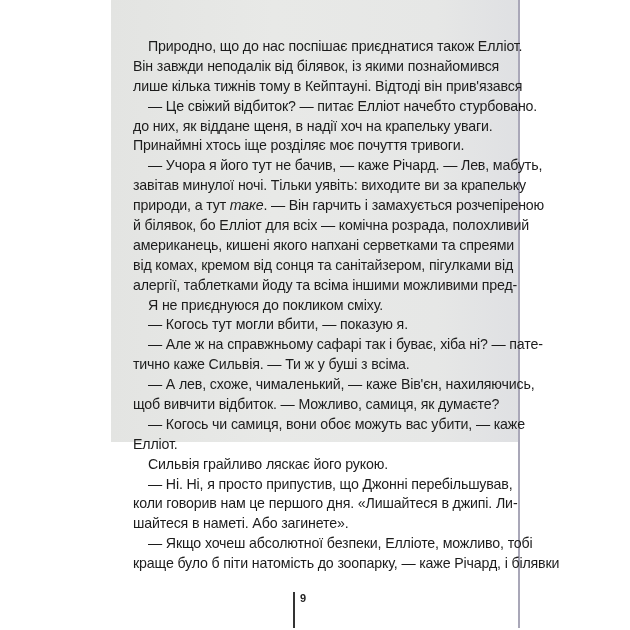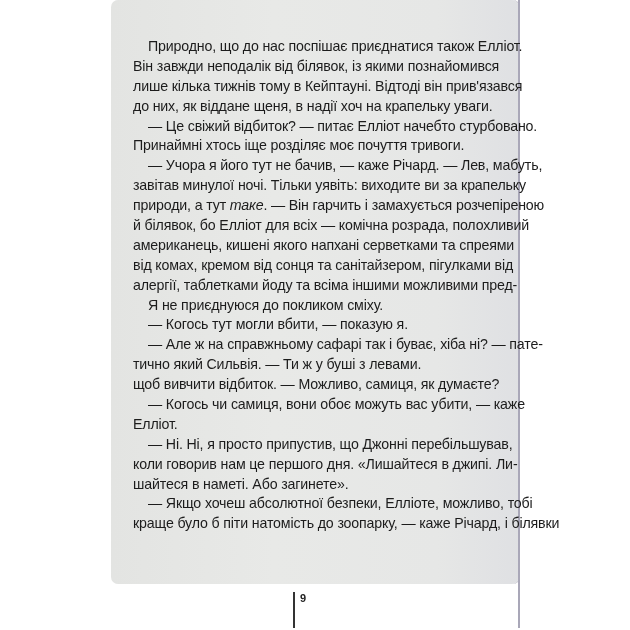--- a/index.html
+++ b/index.html
@@ -4,24 +4,23 @@
 <style>
   html, body {
     margin: 0; padding: 0;
     width: 630px; height: 630px;
     background: #ffffff;
     overflow: hidden;
   }
   .page {
     position: absolute;
     left: 111px; top: 0;
-    width: 408px; height: 584px;
+    width: 408px; height: 442px;
     background: linear-gradient(90deg, #e3e4e2 0%, #e8e9e7 40%, #e6e7e6 80%, #dfe0e3 100%);
     box-shadow: 1px 0 0 #b9b7c4;
-    border-radius: 7px;
   }
   .page-edge {
     position: absolute;
     right: -1px; top: 0;
     width: 2px; height: 628px;
     background: #a9a7b8;
   }
   .text-block {
     position: absolute;
     left: 22px; top: 37px;
@@ -60,37 +59,39 @@
 </style>
 </head>
 <body>
 
 <div class="page">
   <div class="page-edge"></div>
   <div class="text-block" id="text-block">
       <span class="line indent last">Природно, що до нас поспішає приєднатися також Елліот.</span>
       <span class="line">Він завжди неподалік від білявок, із якими познайомився</span>
       <span class="line">лише кілька тижнів тому в Кейптауні. Відтоді він прив'язався</span>
+      <span class="line indent">— Це свіжий відбиток? — питає Елліот начебто стурбовано.</span>
       <span class="line last">до них, як віддане щеня, в надії хоч на крапельку уваги.</span>
-      <span class="line indent">— Це свіжий відбиток? — питає Елліот начебто стурбовано.</span>
       <span class="line last">Принаймні хтось іще розділяє моє почуття тривоги.</span>
       <span class="line indent">— Учора я його тут не бачив, — каже Річард. — Лев, мабуть,</span>
       <span class="line">завітав минулої ночі. Тільки уявіть: виходите ви за крапельку</span>
       <span class="line">природи, а тут <i>таке</i>. — Він гарчить і замахується розчепіреною</span>
       <span class="line">й білявок, бо Елліот для всіх — комічна розрада, полохливий</span>
       <span class="line">американець, кишені якого напхані серветками та спреями</span>
       <span class="line">від комах, кремом від сонця та санітайзером, пігулками від</span>
       <span class="line">алергії, таблетками йоду та всіма іншими можливими пред-</span>
       <span class="line indent last">Я не приєднуюся до покликом сміху.</span>
       <span class="line indent last">— Когось тут могли вбити, — показую я.</span>
       <span class="line indent">— Але ж на справжньому сафарі так і буває, хіба ні? — пате-</span>
-      <span class="line last">тично який Сильвія. — Ти ж у буші з левами.</span>
+      <span class="line last">тично каже Сильвія. — Ти ж у буші з всіма.</span>
+      <span class="line indent">— А лев, схоже, чималенький, — каже Вів'єн, нахиляючись,</span>
       <span class="line last">щоб вивчити відбиток. — Можливо, самиця, як думаєте?</span>
       <span class="line indent">— Когось чи самиця, вони обоє можуть вас убити, — каже</span>
       <span class="line last">Елліот.</span>
+      <span class="line indent last">Сильвія грайливо ляскає його рукою.</span>
       <span class="line indent">— Ні. Ні, я просто припустив, що Джонні перебільшував,</span>
       <span class="line">коли говорив нам це першого дня. «Лишайтеся в джипі. Ли-</span>
       <span class="line last">шайтеся в наметі. Або загинете».</span>
       <span class="line indent">— Якщо хочеш абсолютної безпеки, Елліоте, можливо, тобі</span>
       <span class="line">краще було б піти натомість до зоопарку, — каже Річард, і білявки</span>
     </div>
   <div class="folio-rule"></div>
   <div class="folio">9</div>
 </div>
 

